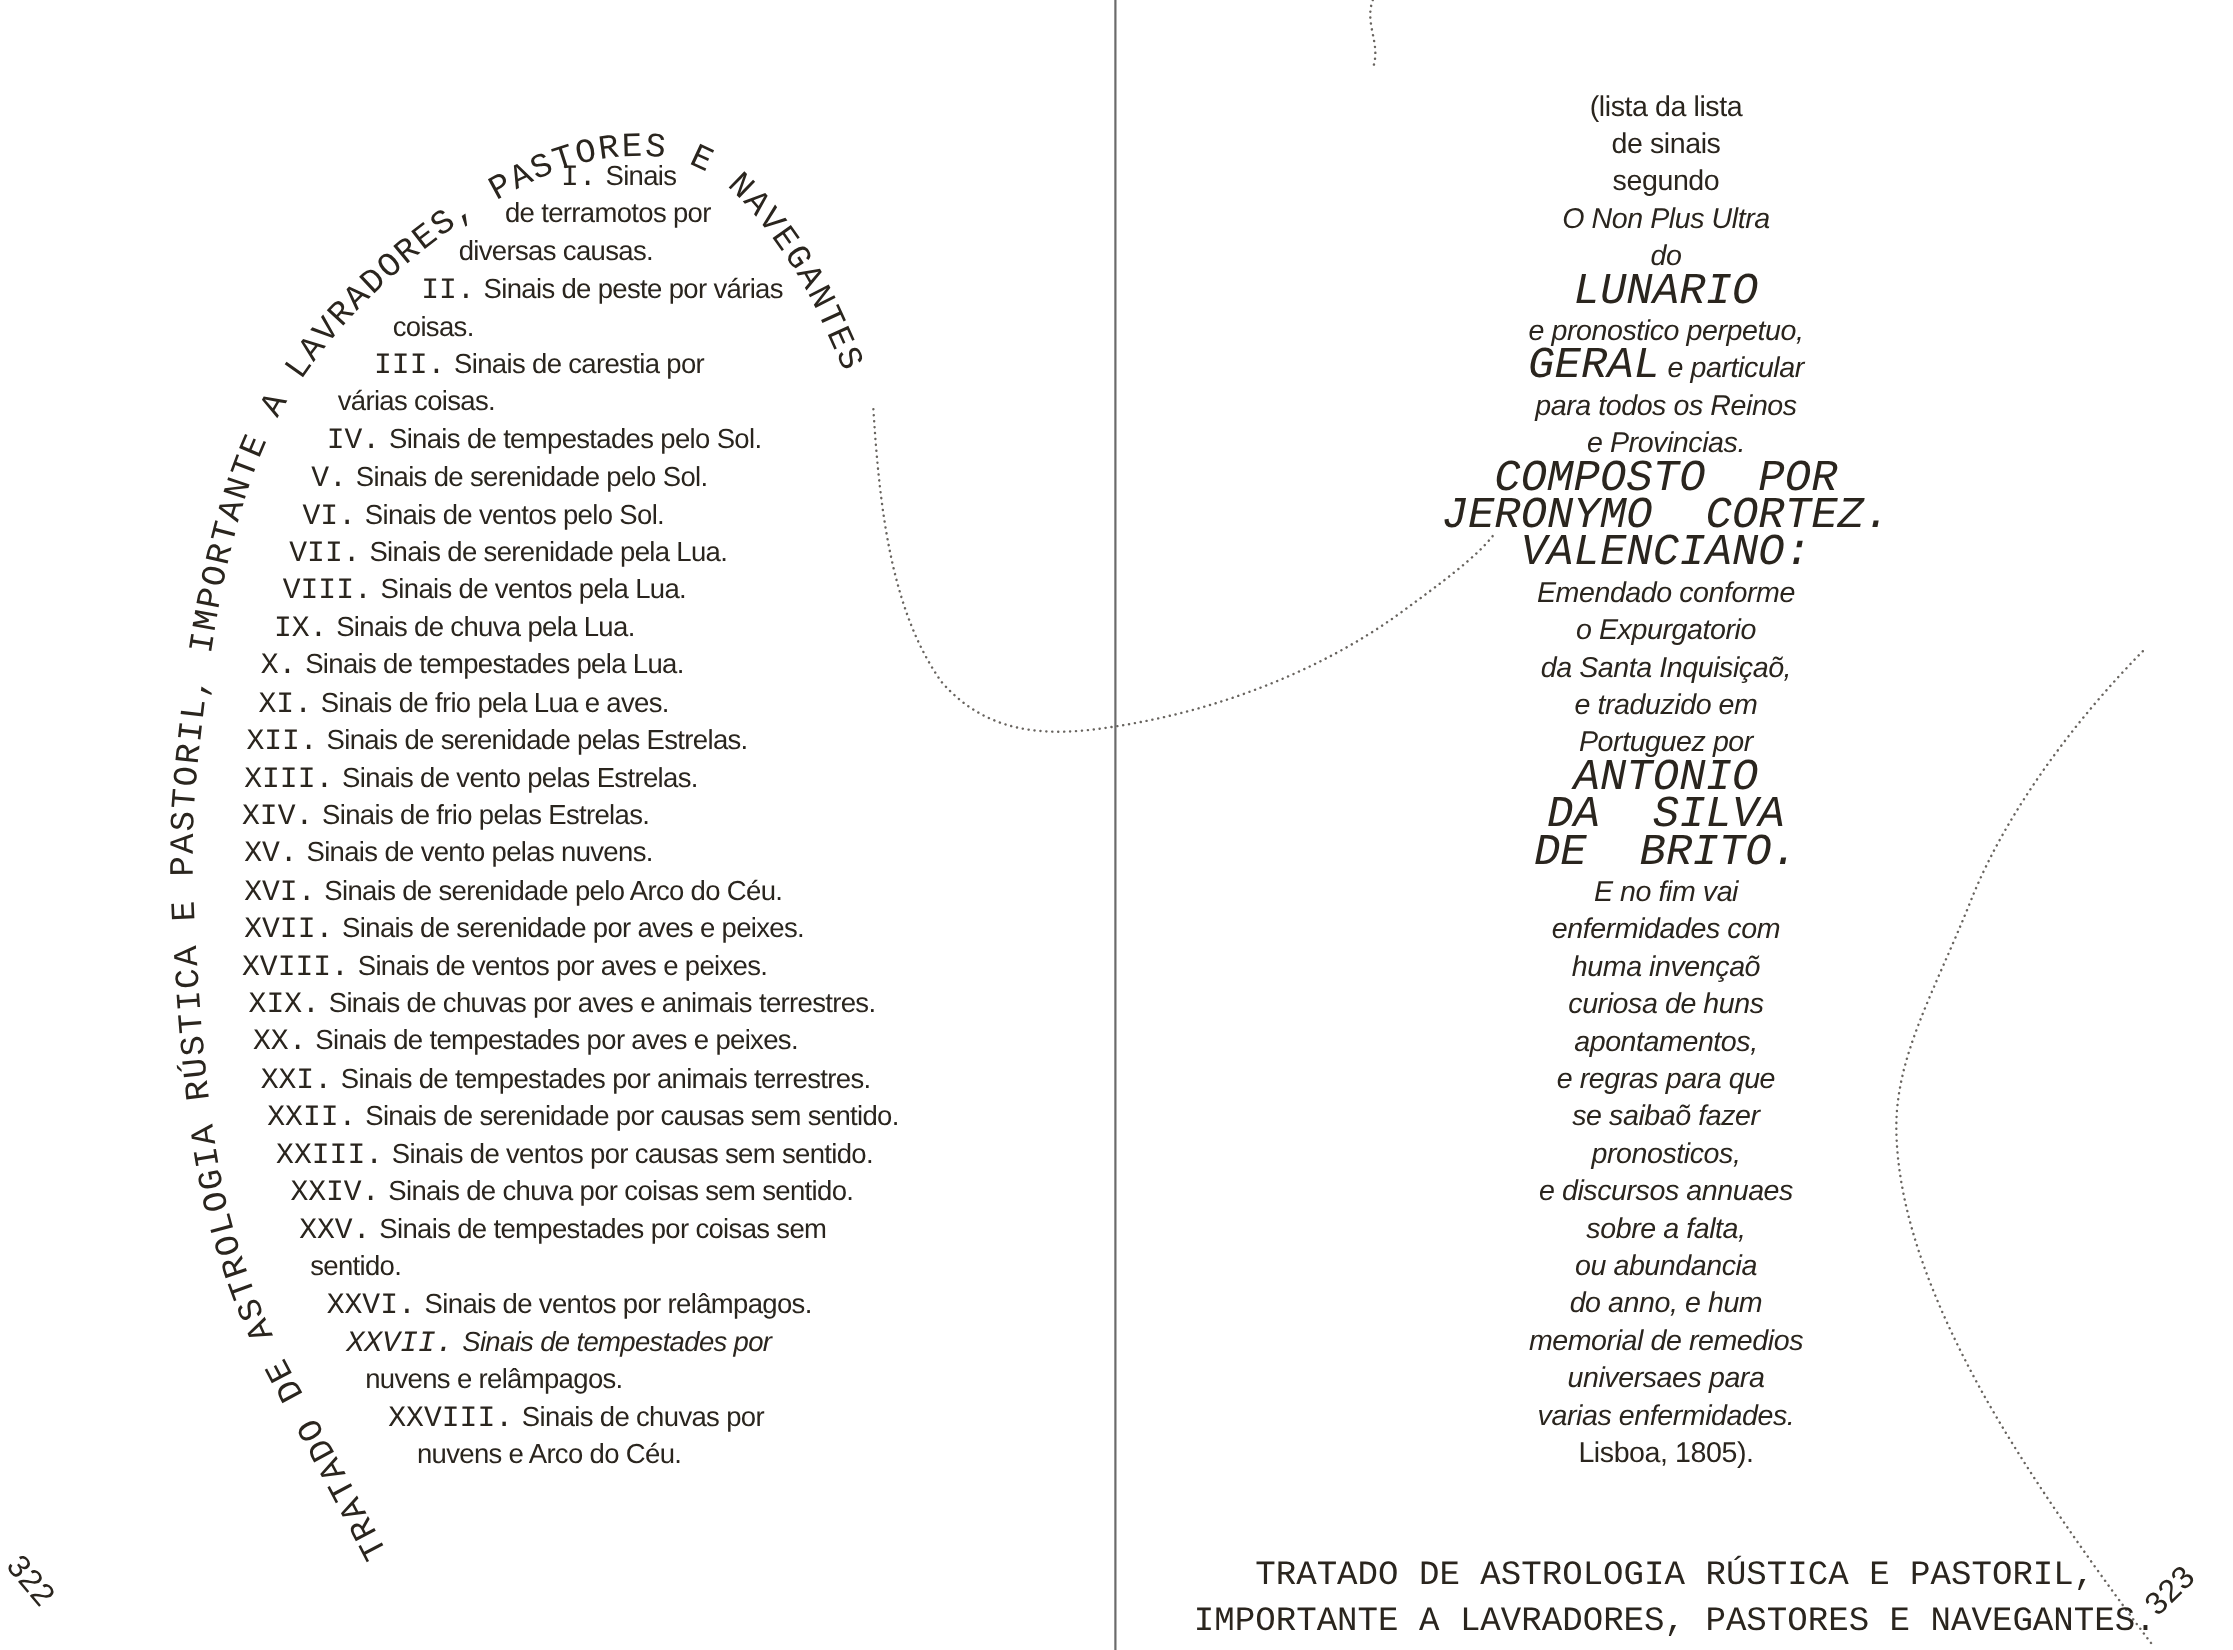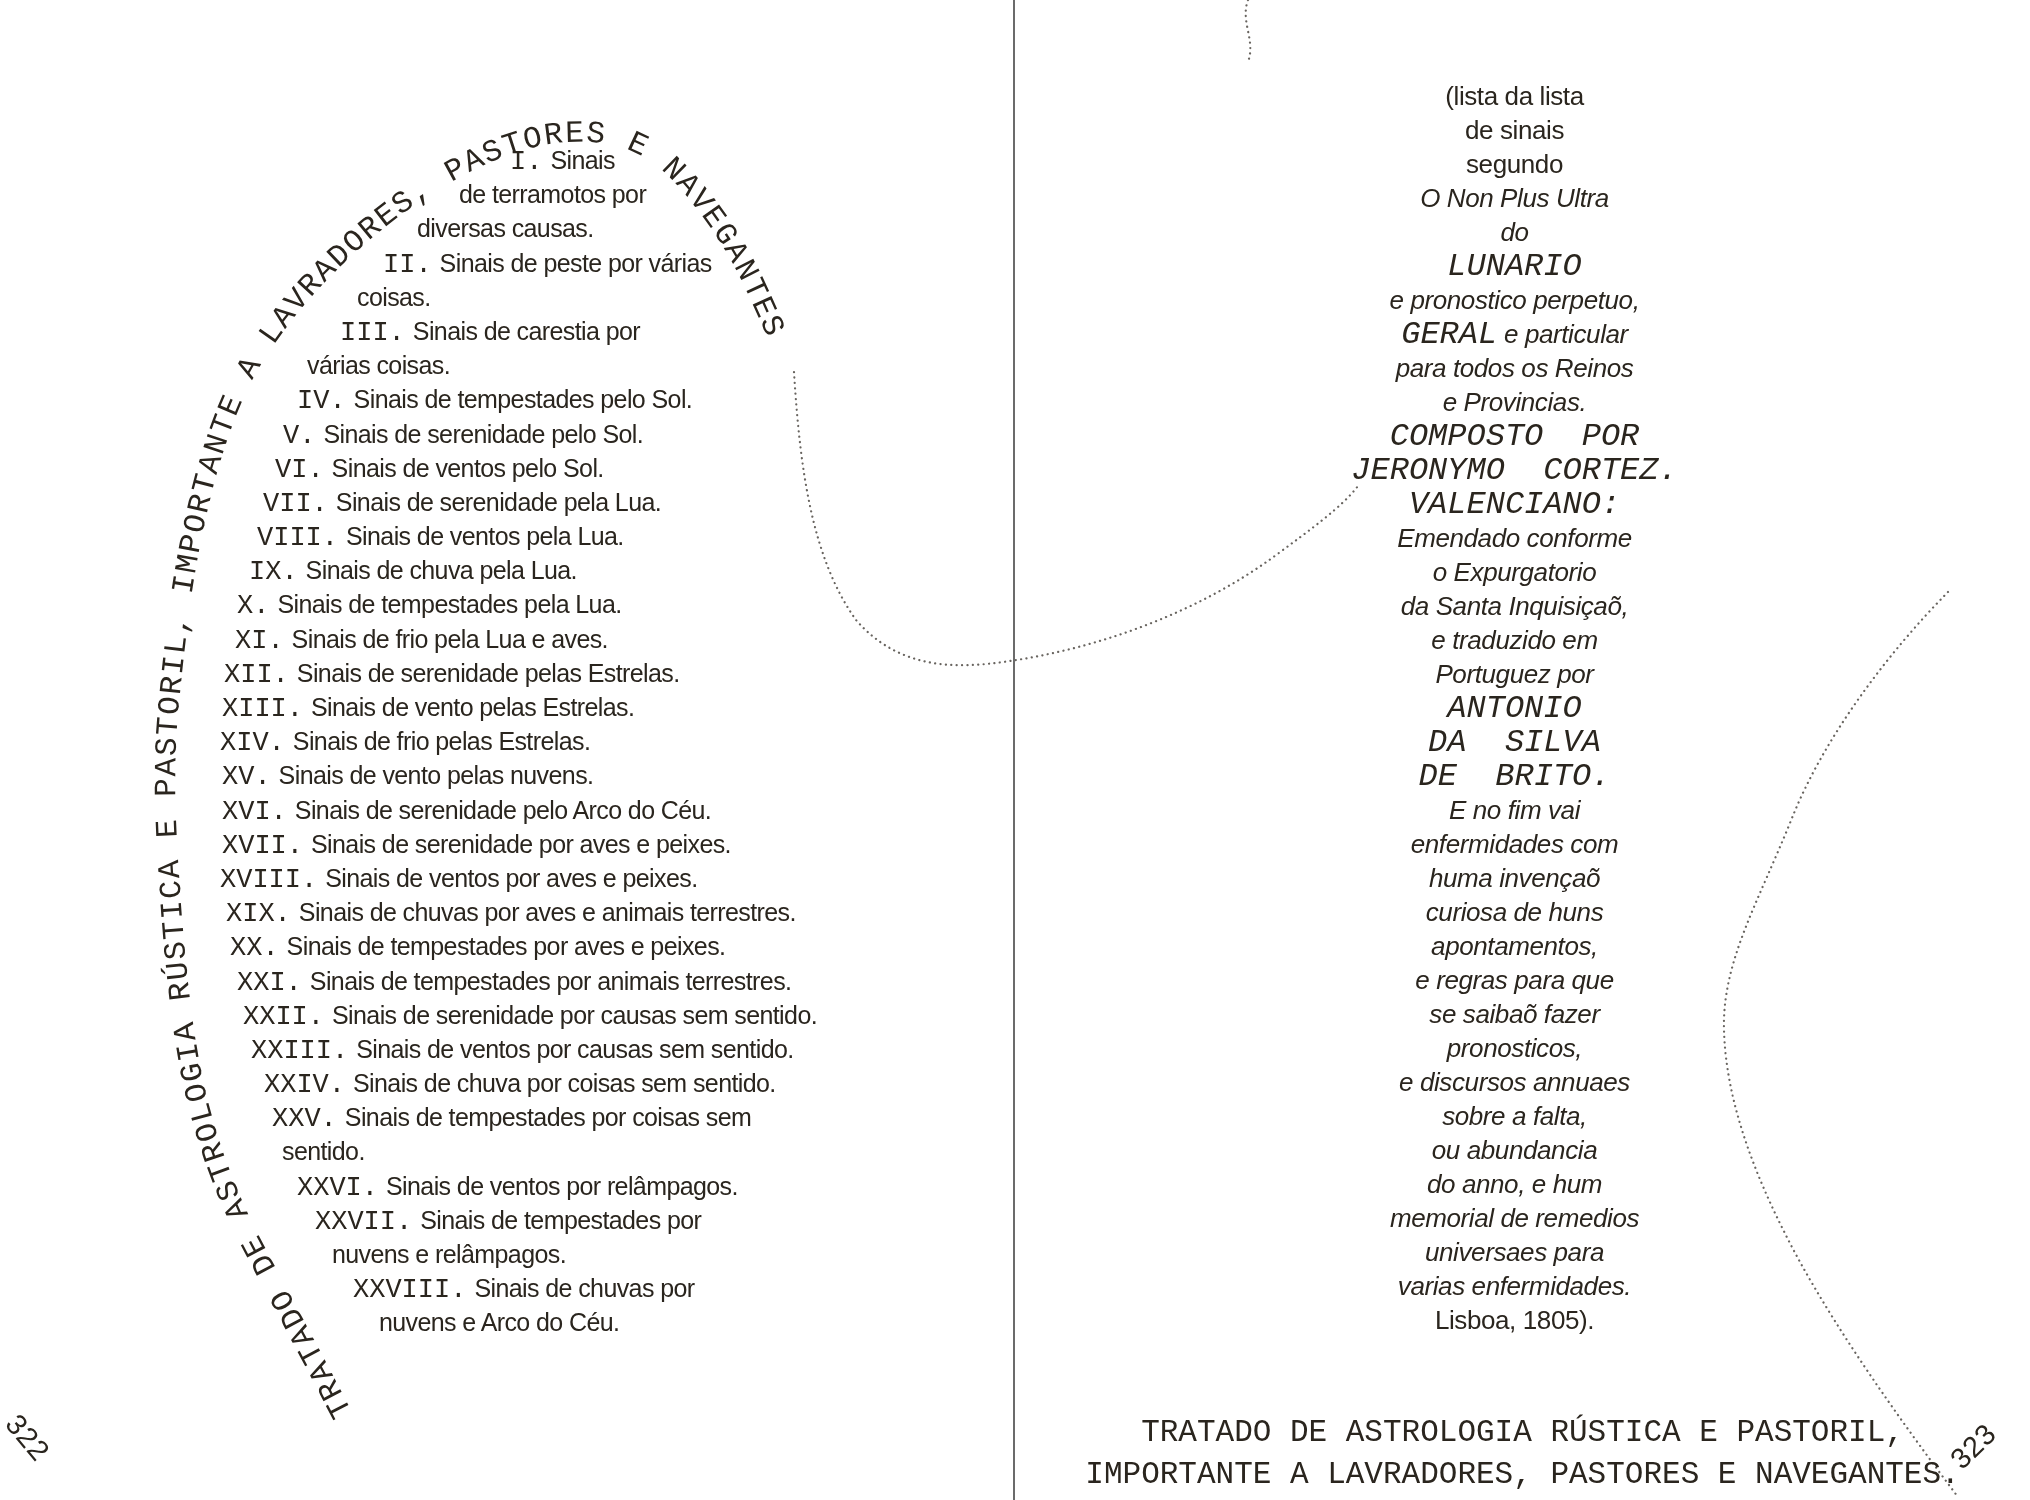--- a/index.html
+++ b/index.html
@@ -38,21 +38,21 @@
   
   .rcol{
     position:absolute;left:1015px;top:79px;width:999px;
     text-align:center;
   }
   .r-line{white-space:pre;line-height:34px;height:34px;font-size:26px;letter-spacing:-0.4px;}
   .r-line .seg-s{font-style:normal;}
   .r-line .seg-i{font-style:italic;}
   .r-line .seg-m{
     font-family:"Liberation Mono", monospace;font-style:italic;
-    font-size:32px;letter-spacing:0;
+    font-size:40px;letter-spacing:0;
   }
   
   .footer{
     position:absolute;left:1015px;top:1412px;width:1015px;text-align:center;
     font-family:"Liberation Mono", monospace;
     font-size:31px;line-height:42px;
   }
   
   .pnum{
     position:absolute;font-size:29px;letter-spacing:0.5px;
@@ -118,21 +118,21 @@
       <div class="l-line" style="padding-left: 203px;"><span class="num">XVIII.</span><span>Sinais de ventos por aves e peixes.</span></div>
       <div class="l-line" style="padding-left: 209px;"><span class="num">XIX.</span><span>Sinais de chuvas por aves e animais terrestres.</span></div>
       <div class="l-line" style="padding-left: 213px;"><span class="num">XX.</span><span>Sinais de tempestades por aves e peixes.</span></div>
       <div class="l-line" style="padding-left: 220px;"><span class="num">XXI.</span><span>Sinais de tempestades por animais terrestres.</span></div>
       <div class="l-line" style="padding-left: 226px;"><span class="num">XXII.</span><span>Sinais de serenidade por causas sem sentido.</span></div>
       <div class="l-line" style="padding-left: 234px;"><span class="num">XXIII.</span><span>Sinais de ventos por causas sem sentido.</span></div>
       <div class="l-line" style="padding-left: 247px;"><span class="num">XXIV.</span><span>Sinais de chuva por coisas sem sentido.</span></div>
       <div class="l-line" style="padding-left: 255px;"><span class="num">XXV.</span><span>Sinais de tempestades por coisas sem</span></div>
       <div class="l-line" style="padding-left: 265px;"><span>sentido.</span></div>
       <div class="l-line" style="padding-left: 280px;"><span class="num">XXVI.</span><span>Sinais de ventos por relâmpagos.</span></div>
-      <div class="l-line" style="padding-left: 298px;"><span class="num">XXVII.</span><span>Sinais de tempestades por</span></div>
+      <div class="l-line" style="padding-left: 298px; font-style: italic;"><span class="num">XXVII.</span><span>Sinais de tempestades por</span></div>
       <div class="l-line" style="padding-left: 315px;"><span>nuvens e relâmpagos.</span></div>
       <div class="l-line" style="padding-left: 336px;"><span class="num">XXVIII.</span><span>Sinais de chuvas por</span></div>
       <div class="l-line" style="padding-left: 362px;"><span>nuvens e Arco do Céu.</span></div>
     </div>
 
   <div class="rcol" id="rightCol">
       <div class="r-line"><span class="seg-s">(lista da lista</span></div>
       <div class="r-line"><span class="seg-s">de sinais</span></div>
       <div class="r-line"><span class="seg-s">segundo</span></div>
       <div class="r-line"><span class="seg-i">O Non Plus Ultra</span></div>

